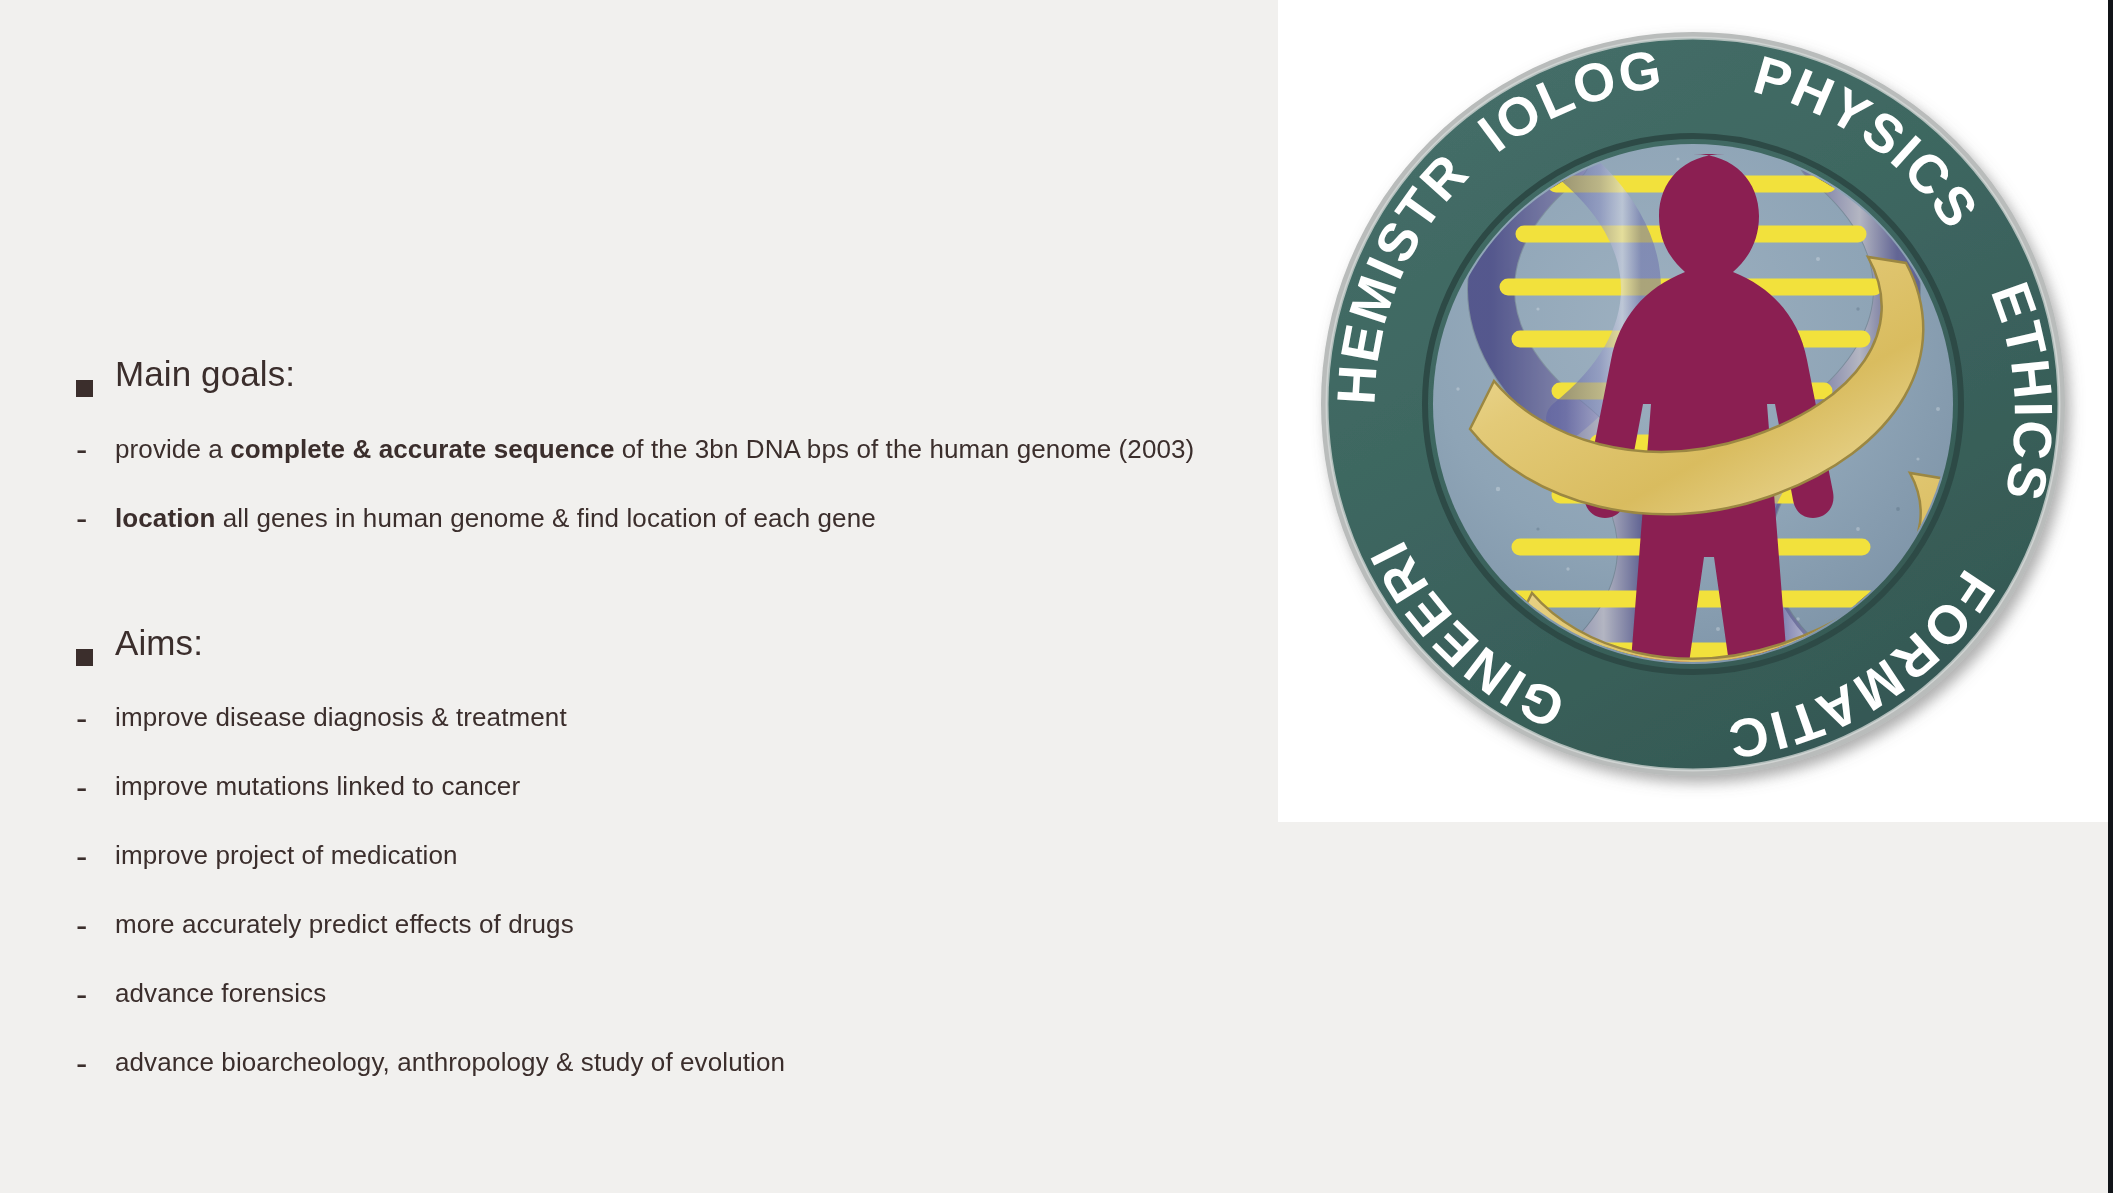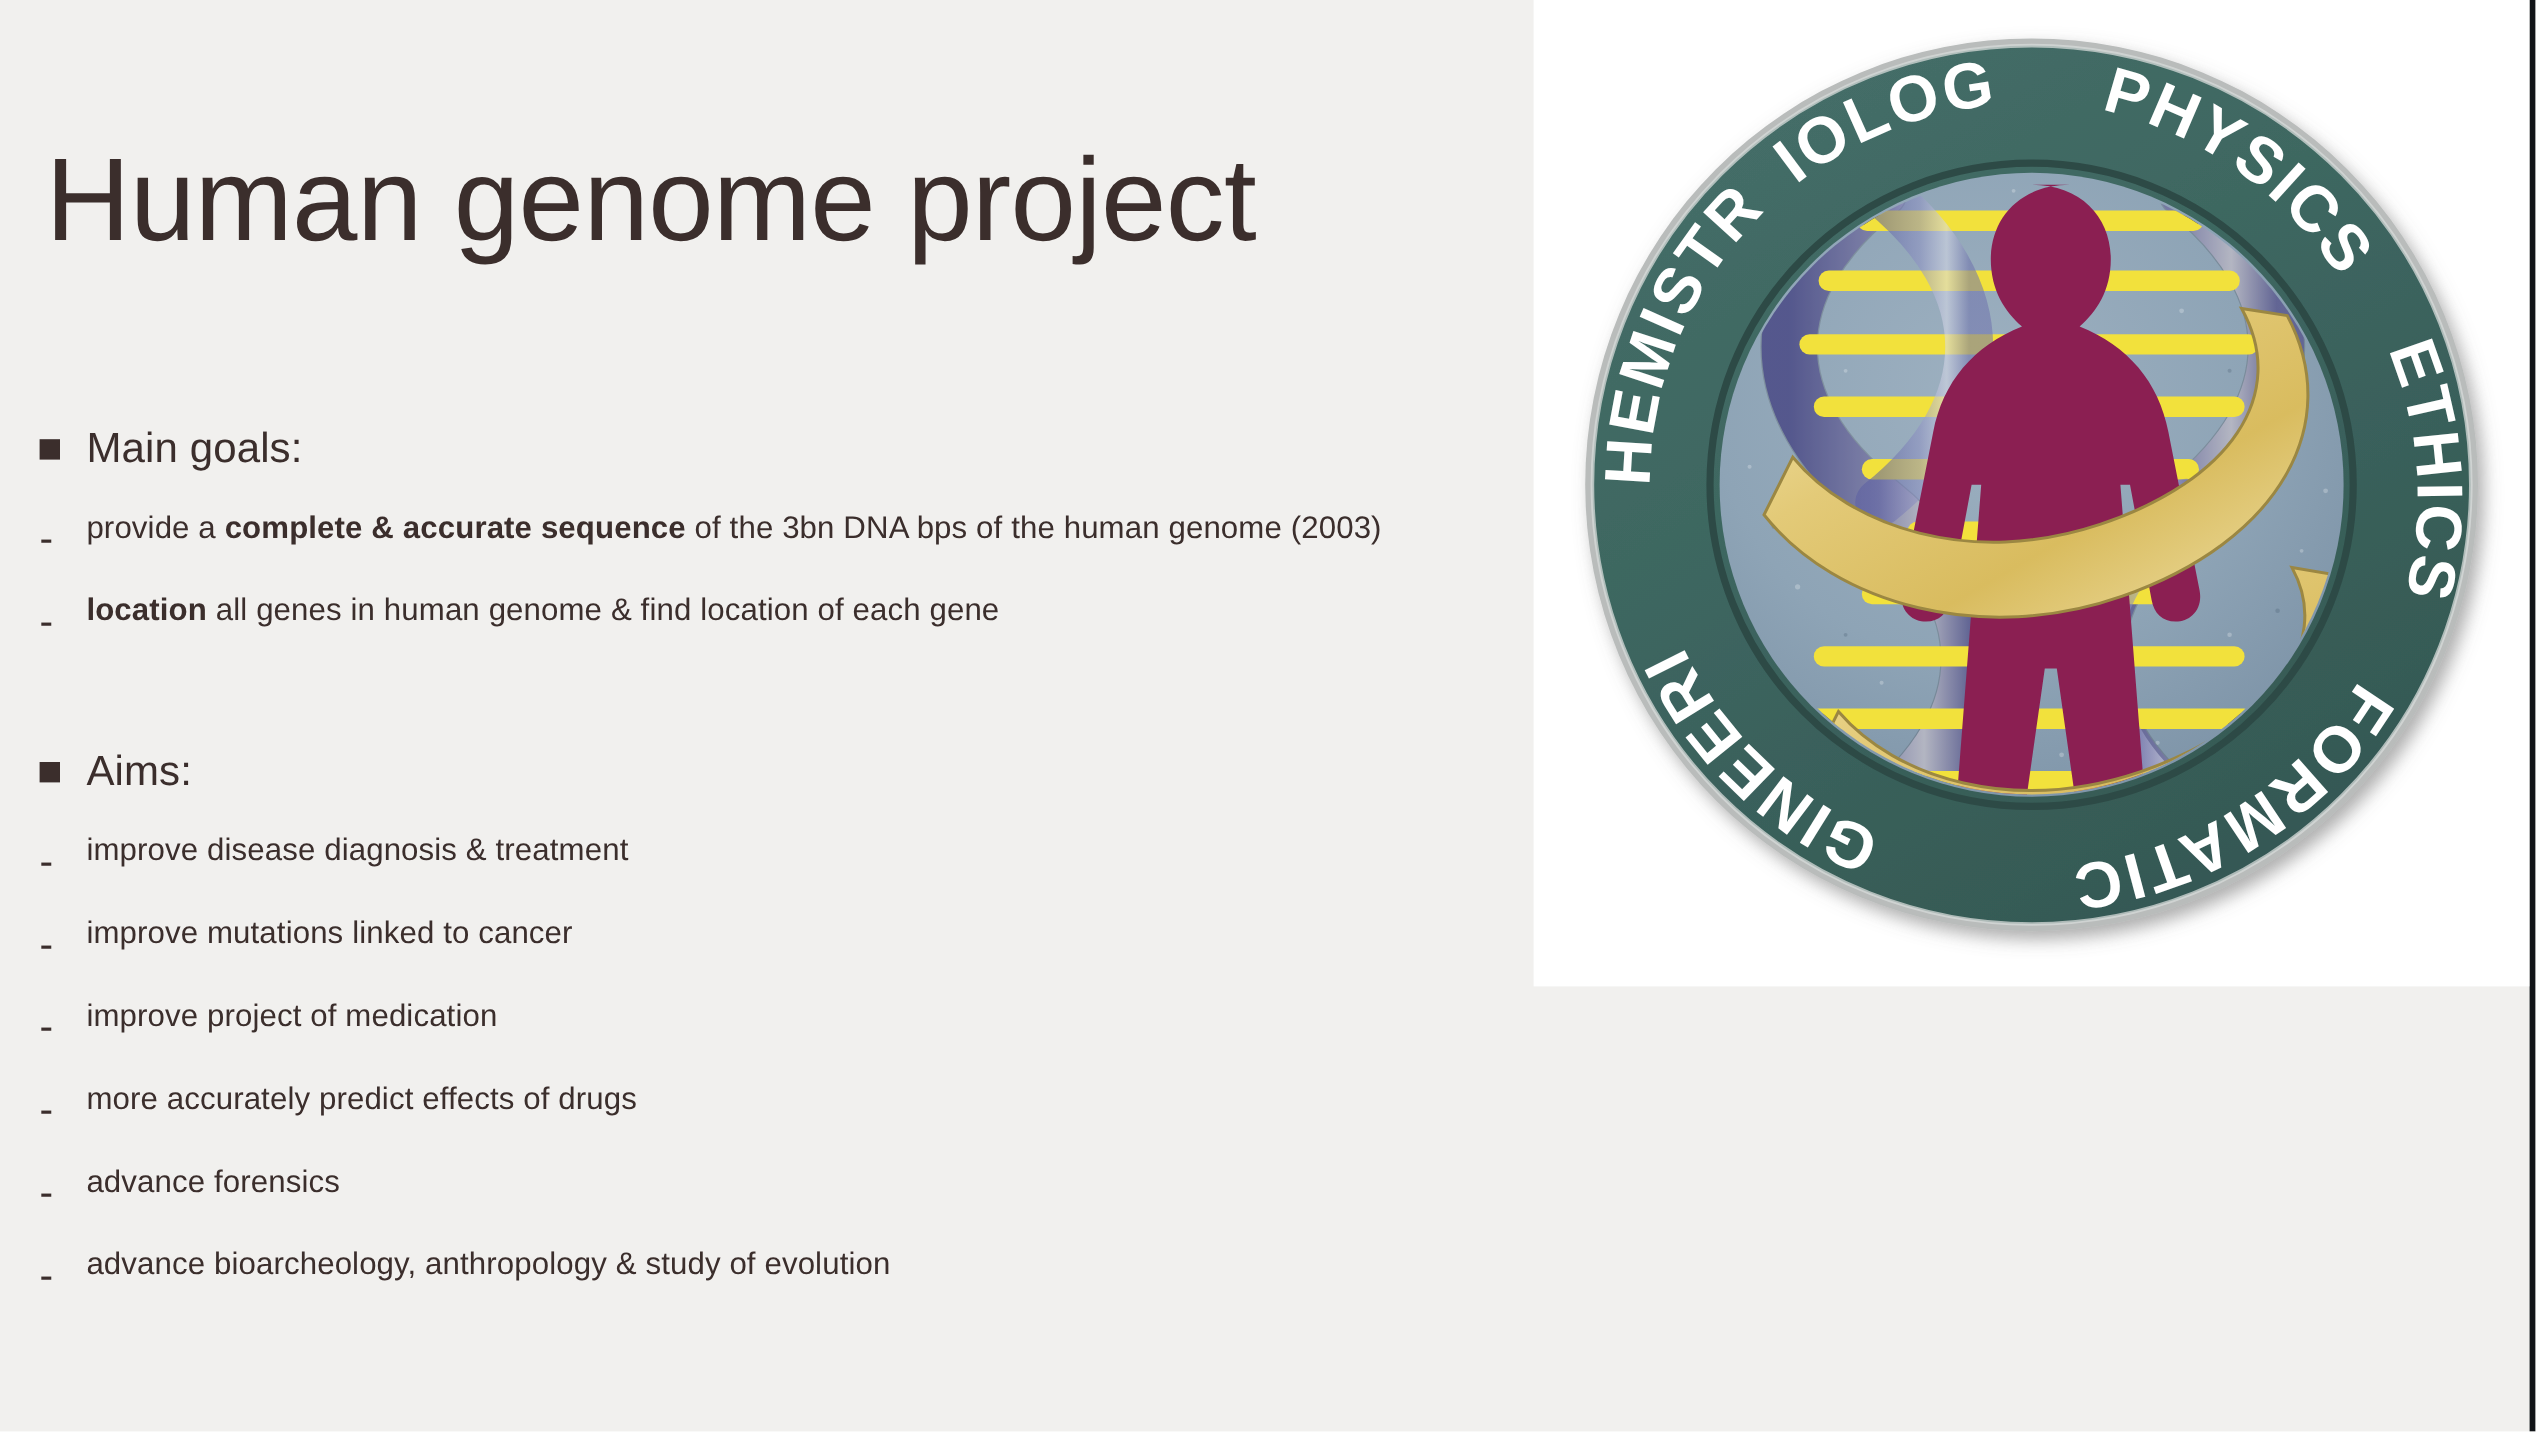--- a/index.html
+++ b/index.html
@@ -45,22 +45,23 @@
   #bullet-list {
     position: absolute;
     left: 0;
     top: 352px;
     width: 1278px;
   }
 
   .bullet-row {
     position: relative;
     display: flex;
-    align-items: flex-start;
-    color: #3b2e2c;
+    align-items: flex-end;
+    color: #3b2e2c;
+    margin-left: 43px;
   }
 
   .bullet-row.level-1 { margin-bottom: 26px; }
   .bullet-row.level-2 { margin-bottom: 26px; }
 
   .marker {
     flex: 0 0 auto;
     width: 72px;
     text-align: left;
     padding-left: 33px;
@@ -132,21 +133,20 @@
     letter-spacing: 2px;
   }
 </style>
 </head>
 <body>
 
 <div id="slide" style="background: rgb(241, 240, 238);">
 
   <div id="content">
 
-    <div id="page-title">Human genome project</div>
 
     <div id="bullet-list">
         <div class="bullet-row level-1">
           <div class="marker"><span class="marker-square"></span></div>
           <div class="bullet-text"><span>Main goals:</span></div>
         </div>
         <div class="bullet-row level-2">
           <div class="marker"><span class="marker-dash">-</span></div>
           <div class="bullet-text"><span>provide a </span><b>complete &amp; accurate sequence</b><span> of the 3bn DNA bps of the human genome (2003)</span></div>
         </div>

